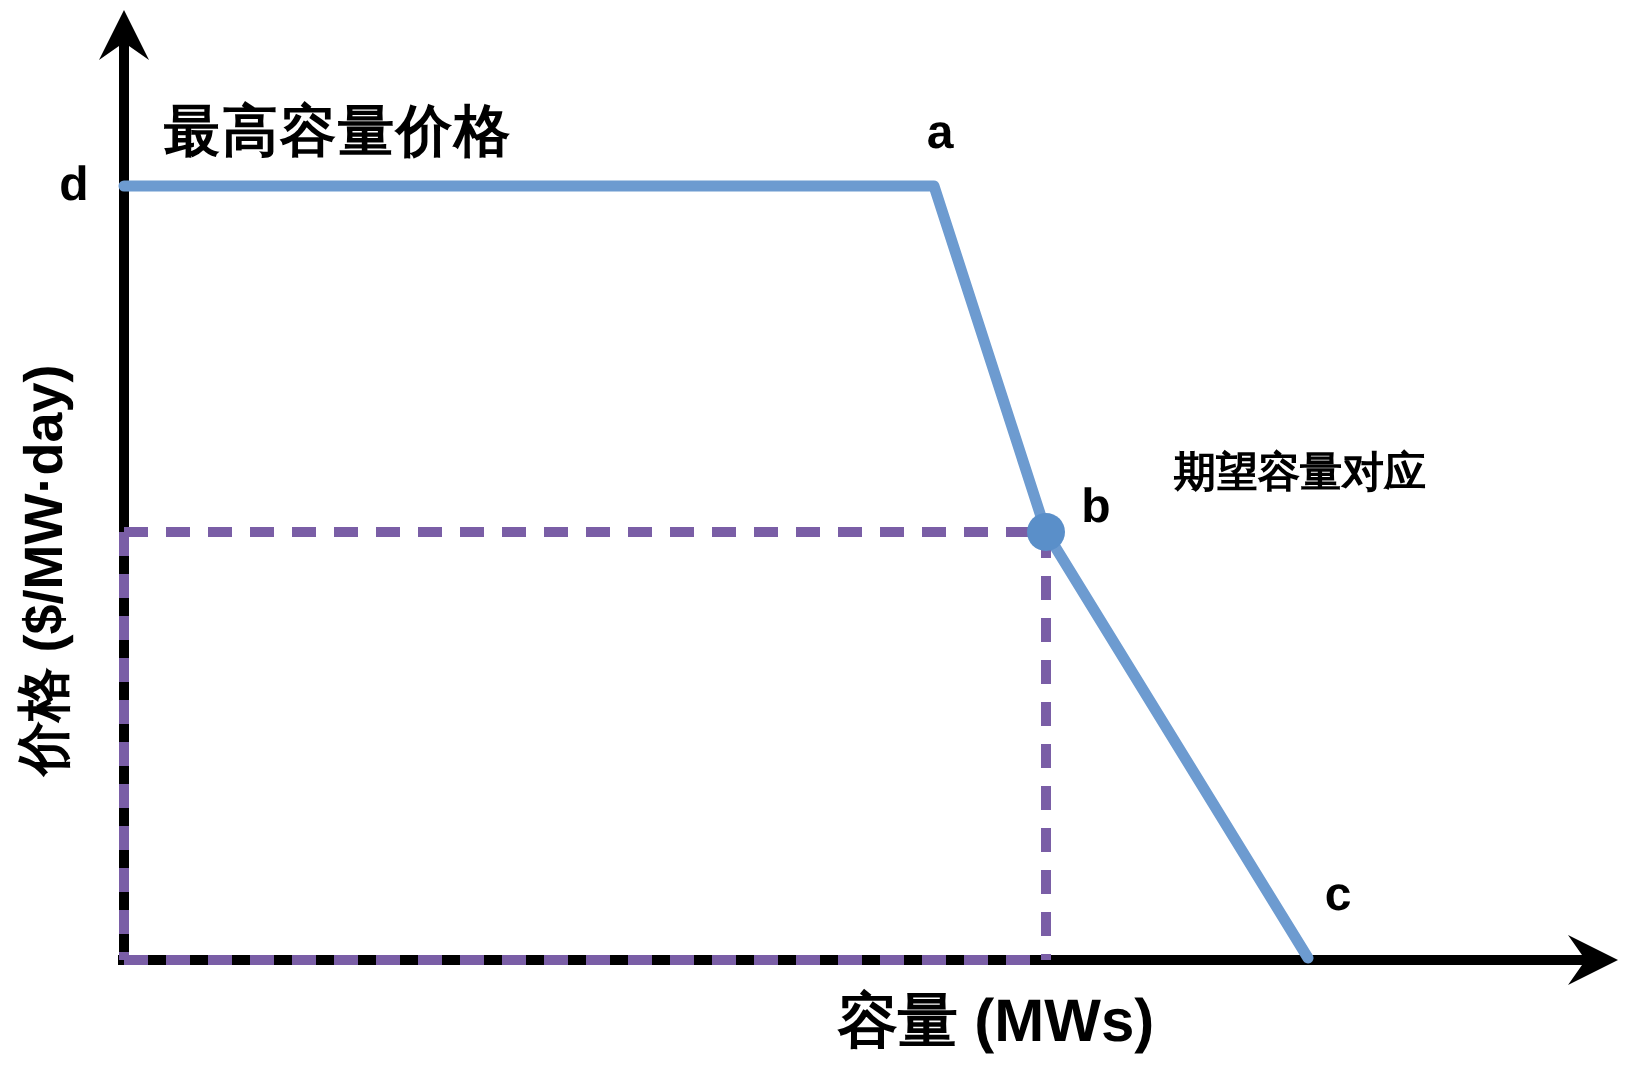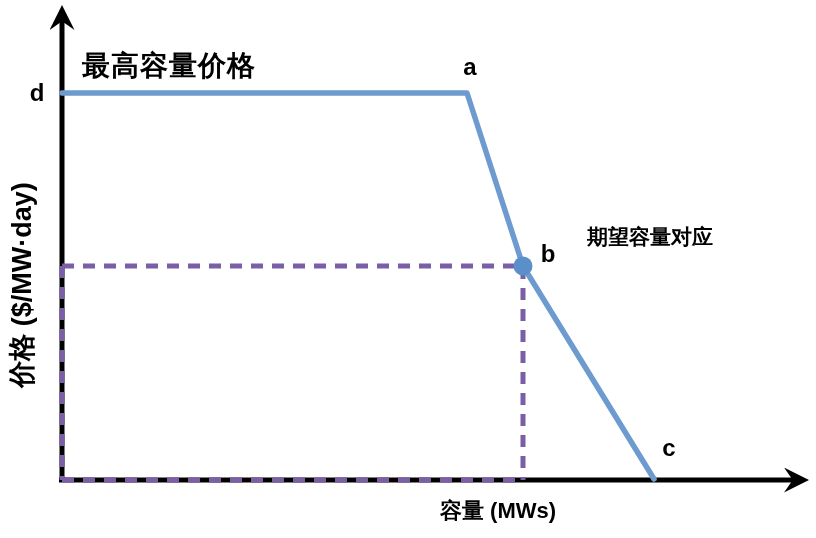--- a/index.html
+++ b/index.html
@@ -43,21 +43,21 @@
     transform: translateX(-50%);
     text-align: right;
     font-size: 21px;
     line-height: 25px;
     margin-top: 10px;
   }
   .axis-label-x {
     left: 498px;
     top: 511px;
     transform: translate(-50%, -50%);
-    font-size: 22px;
+    font-size: 30px;
   }
   .axis-label-y {
     left: 22px;
     top: 285px;
     transform: translate(-50%, -50%) rotate(-90deg);
     font-size: 27px;
   }
   .pos-d { left: 37px;  top: 93px;  }
   .pos-a { left: 470px; top: 67px;  }
   .pos-b { left: 548px; top: 254px; }

